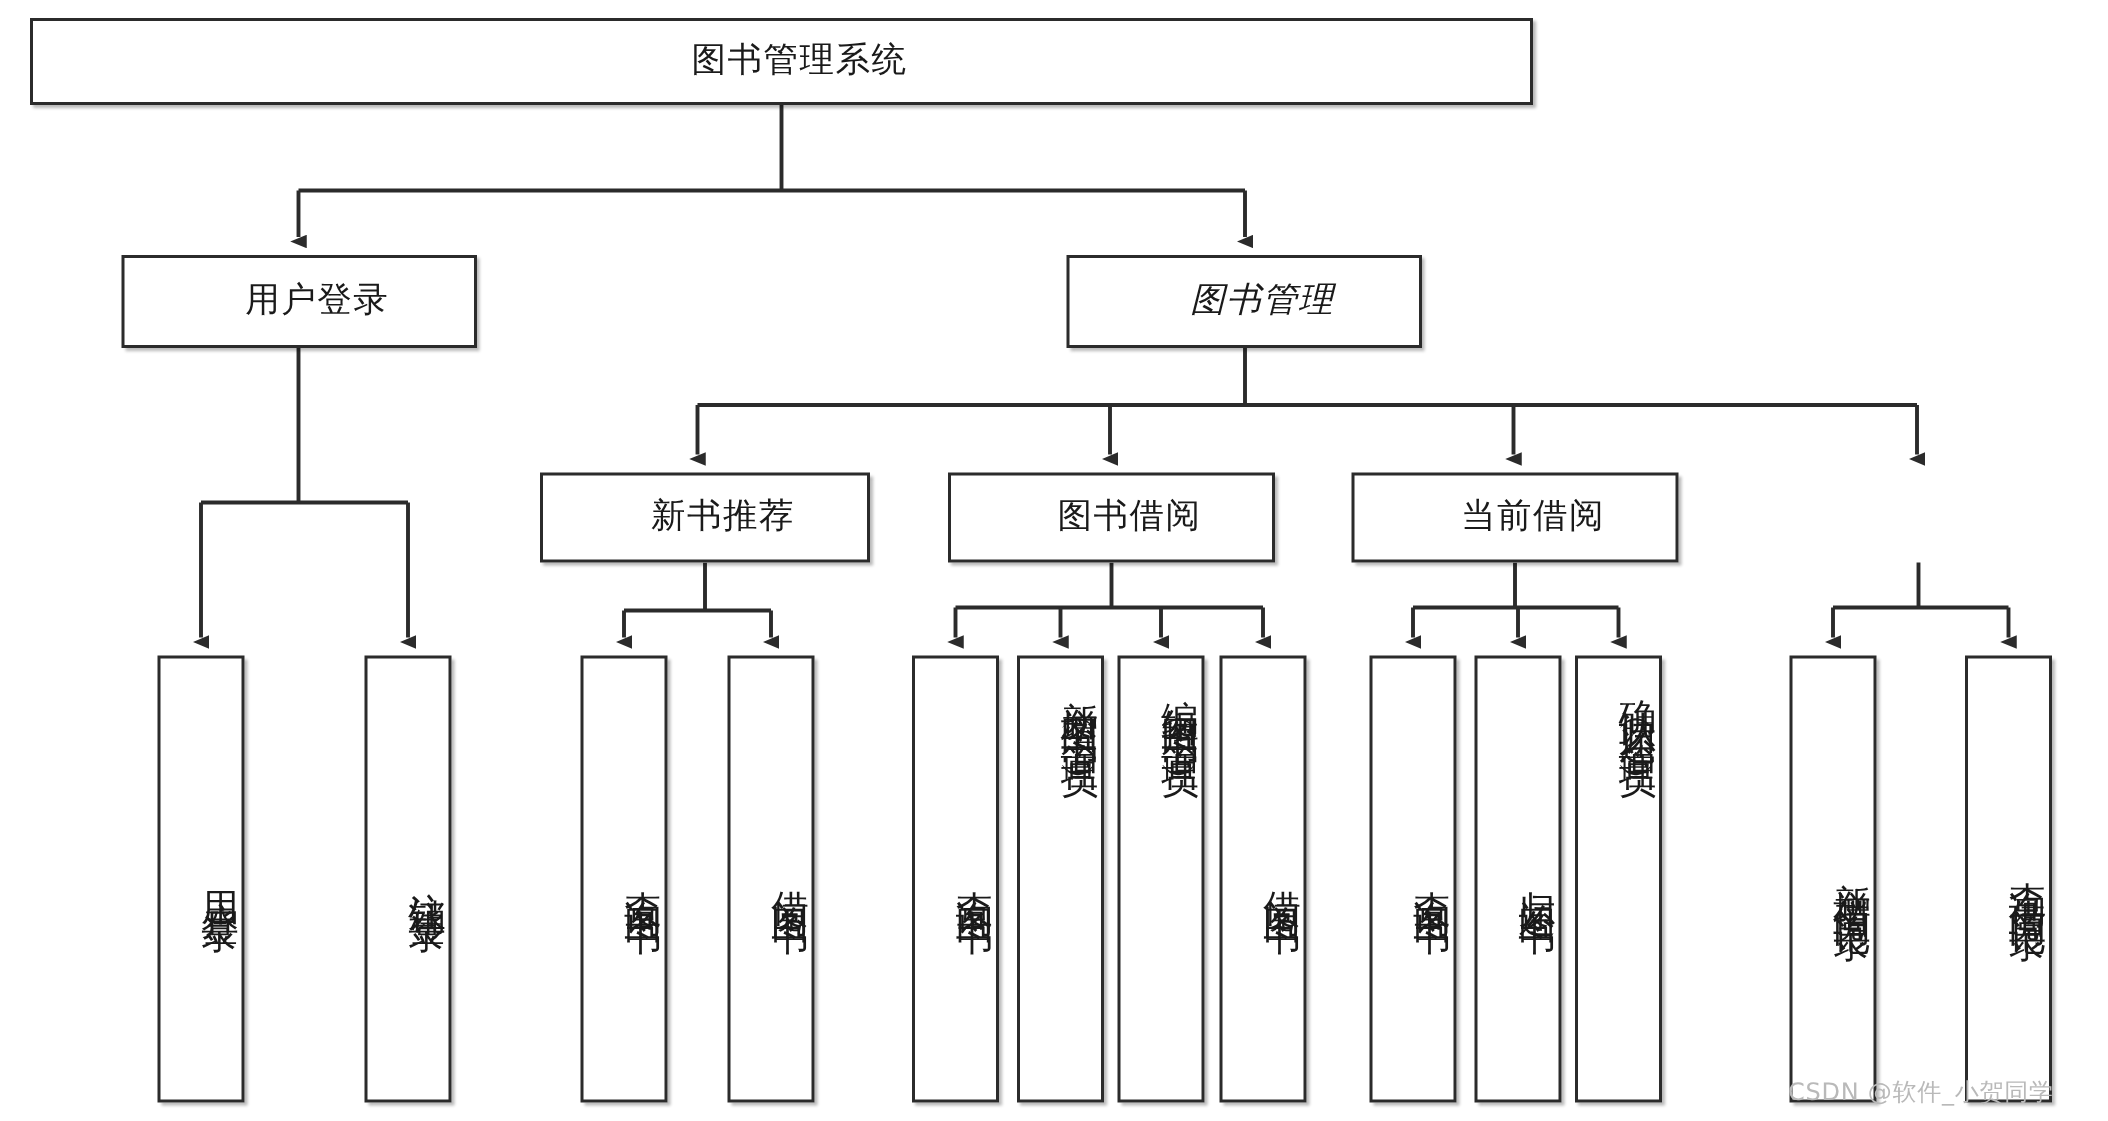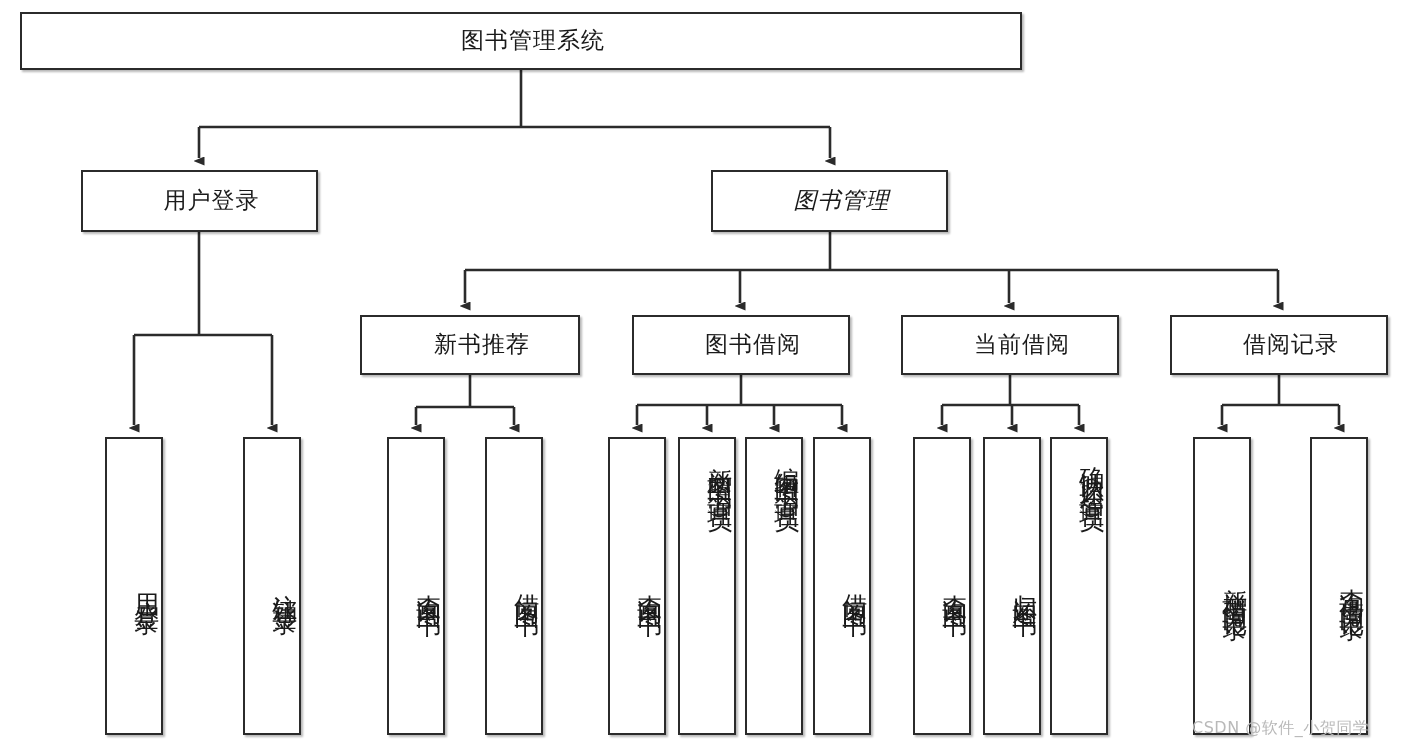--- a/index.html
+++ b/index.html
@@ -137,23 +137,20 @@
 
   <div class="node horiz" style="left:360px; top:315px; width:220px; height:60px;text-align:center;">
     <span class="label">新书推荐</span>
   </div>
   <div class="node horiz" style="left:901px; top:315px; width:218px; height:60px;">
     <span class="label">当前借阅</span>
   </div>
   <div class="node horiz" style="left:632px; top:315px; width:218px; height:60px;">
     <span class="label">图书借阅</span>
   </div>
-  <div class="node horiz" style="left:1170px; top:315px; width:218px; height:60px;">
-    <span class="label">借阅记录</span>
-  </div>
 
   <div class="node vert centered" style="left:105px; top:437px; width:58px; height:298px;">
     <span class="label">用户登录</span>
   </div>
   <div class="node vert centered" style="left:243px; top:437px; width:58px; height:298px;">
     <span class="label">注销登录</span>
   </div>
 
   <div class="node vert centered" style="left:387px; top:437px; width:58px; height:298px;">
     <span class="label">查询图书</span>

